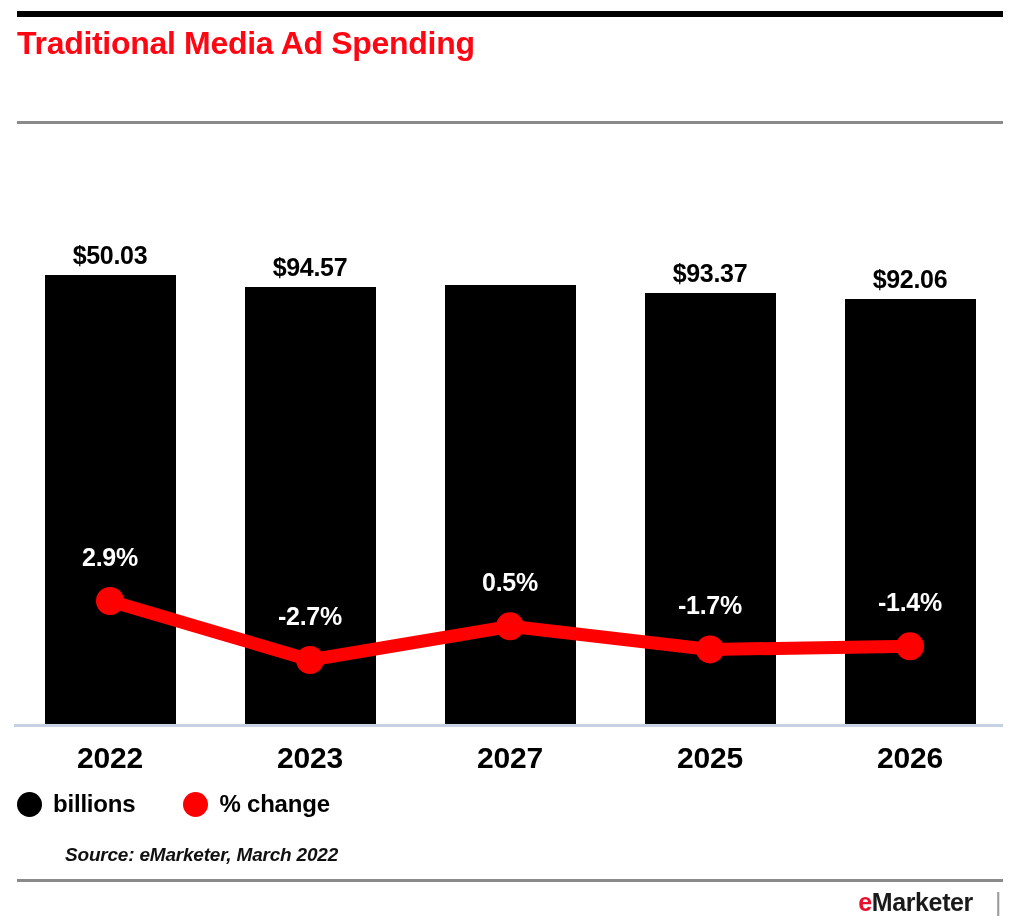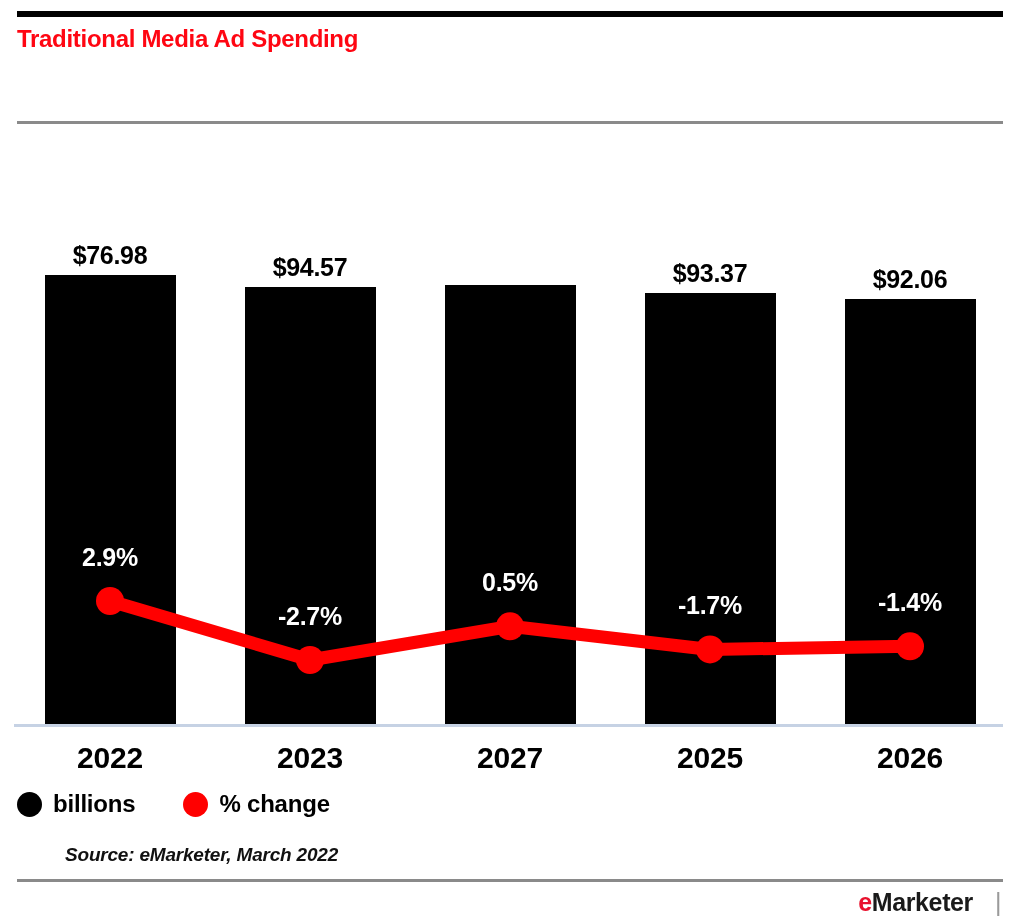--- a/index.html
+++ b/index.html
@@ -25,21 +25,21 @@
     left: 17px;
     top: 11px;
     width: 986px;
     height: 6px;
     background: #000000;
   }
   .chart-title {
     position: absolute;
     left: 17px;
     top: 25px;
-    font-size: 24px;
+    font-size: 32px;
     font-weight: bold;
     color: #FF0612;
     letter-spacing: -0.3px;
     white-space: nowrap;
   }
   .chart-subtitle {
     position: absolute;
     left: 17px;
     top: 80px;
     font-size: 25px;
@@ -204,21 +204,21 @@
       </div>
     <svg id="line-svg" viewBox="0 0 1020 920">
         <polyline points="110,601 310,660 510,626.2857142857143 710,649.4642857142857 910,646.3035714285714" fill="none" stroke="#FF0000" stroke-width="13" stroke-linejoin="round" stroke-linecap="round"></polyline>
         <circle cx="110" cy="601" r="14" fill="#FF0000"></circle>
         <circle cx="310" cy="660" r="14" fill="#FF0000"></circle>
         <circle cx="510" cy="626.2857142857143" r="14" fill="#FF0000"></circle>
         <circle cx="710" cy="649.4642857142857" r="14" fill="#FF0000"></circle>
         <circle cx="910" cy="646.3035714285714" r="14" fill="#FF0000"></circle>
       </svg>
     <div id="bar-labels">
-        <div class="bar-label" style="left: 10px; top: 241px; width: 200px;">$76.98</div>
+        <div class="bar-label" style="left: 10px; top: 241px; width: 200px;">$50.03</div>
         <div class="bar-label" style="left: 210px; top: 253px; width: 200px;">$94.57</div>
         <div class="bar-label" style="left: 410px; top: 251px; width: 200px; margin-top: 36px;">$95.00</div>
         <div class="bar-label" style="left: 610px; top: 259px; width: 200px;">$93.37</div>
         <div class="bar-label" style="left: 810px; top: 265px; width: 200px;">$92.06</div>
       </div>
     <div id="pct-labels">
         <div class="pct-label" style="left: 10px; top: 543px; width: 200px;">2.9%</div>
         <div class="pct-label" style="left: 210px; top: 602px; width: 200px;">-2.7%</div>
         <div class="pct-label" style="left: 410px; top: 568.286px; width: 200px;">0.5%</div>
         <div class="pct-label" style="left: 610px; top: 591.464px; width: 200px;">-1.7%</div>

